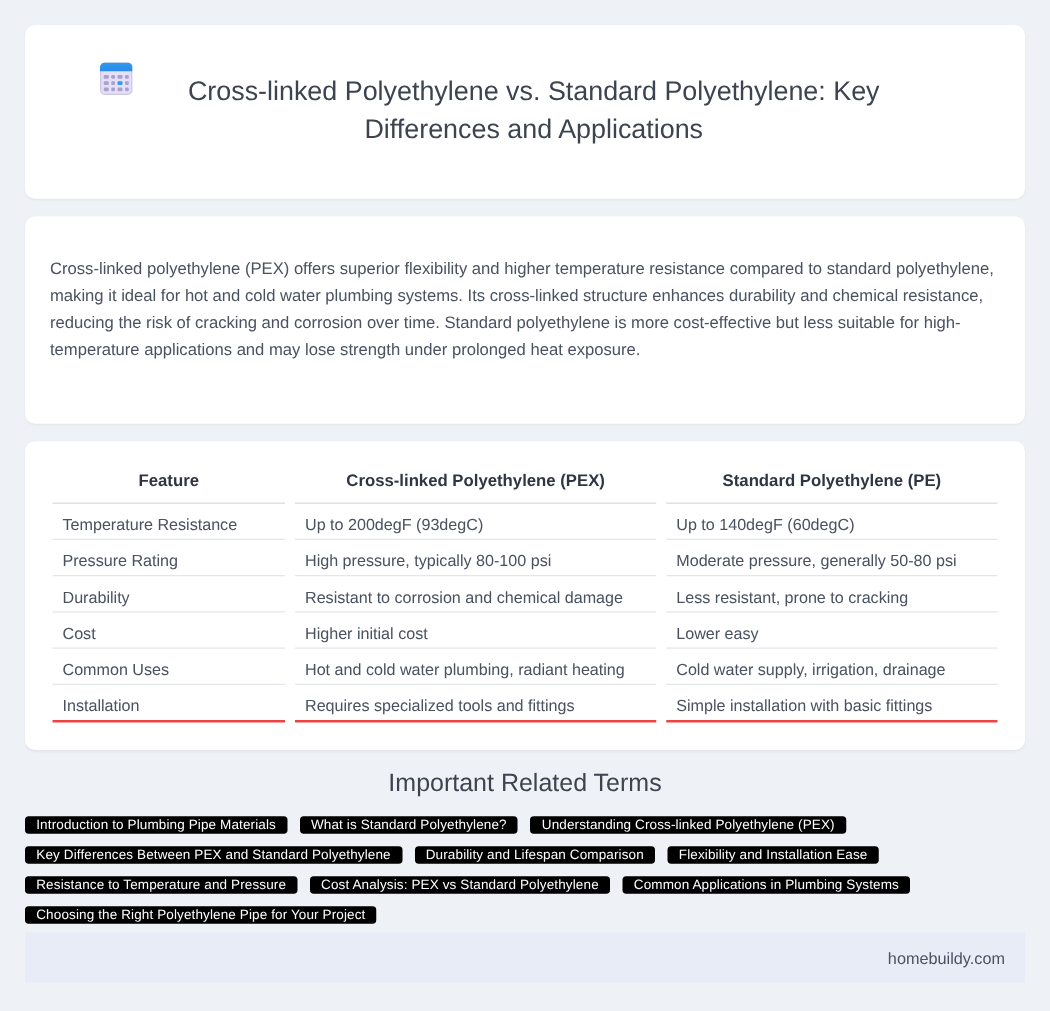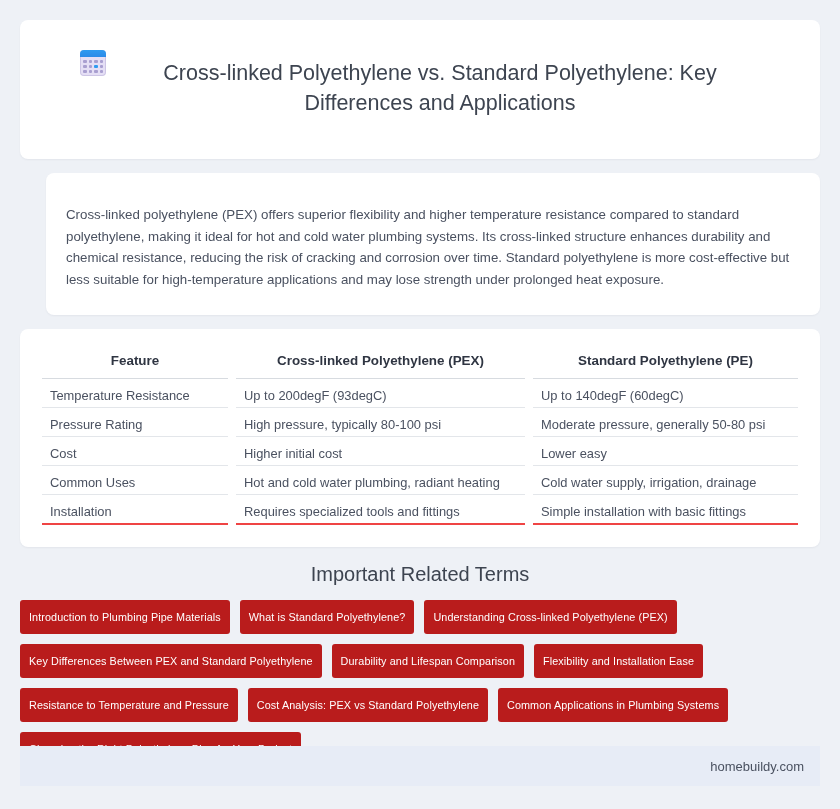--- a/index.html
+++ b/index.html
@@ -31,21 +31,21 @@
 
   
   .header-card {
     padding: 24px 60px 26px 60px;
     margin-bottom: 14px;
   }
   .header-row {
     display: flex;
     align-items: flex-start;
     justify-content: flex-start;
-    gap: 14px;
+    gap: 1px;
   }
   .cal-icon {
     flex: 0 0 auto;
     width: 26px;
     height: 26px;
     margin-top: 6px;
     position: relative;
     border-radius: 4px;
     background: #e5dff5;
     box-shadow: inset 0 0 0 1px rgba(160,150,200,0.35);
@@ -77,23 +77,22 @@
     font-size: 21.5px;
     line-height: 30px;
     font-weight: 400;
     color: #3d4450;
     text-align: center;
     max-width: 640px;
   }
 
   
   .desc-card {
-    padding: 18px 20px 12px 20px;
+    padding: 18px 20px 36px 20px;
     margin-bottom: 14px;
-    margin-left: 26px;
   }
   .desc-text {
     font-size: 13.3px;
     line-height: 21.5px;
     color: #4a5160;
     text-align: left;
   }
 
   
   .table-card {
@@ -150,23 +149,23 @@
   .tag-rows { display: block; }
   .tag-row {
     display: flex;
     flex-wrap: nowrap;
     gap: 10px;
     margin-bottom: 10px;
   }
   .tag {
     display: inline-flex;
     align-items: center;
-    height: 34px;
+    height: 14px;
     padding: 0 9px;
-    background: #b91c1c;
+    background: #000000;
     color: #ffffff;
     font-size: 10.8px;
     line-height: 1;
     border-radius: 3px;
     white-space: nowrap;
     letter-spacing: 0.1px;
   }
 
   
   .footer-bar {
@@ -237,20 +236,25 @@
           <td>Temperature Resistance</td>
           <td>Up to 200degF (93degC)</td>
           <td>Up to 140degF (60degC)</td>
         </tr>
         <tr>
           <td>Pressure Rating</td>
           <td>High pressure, typically 80-100 psi</td>
           <td>Moderate pressure, generally 50-80 psi</td>
         </tr>
         <tr>
+          <td>Durability</td>
+          <td>Resistant to corrosion and chemical damage</td>
+          <td>Less resistant, prone to cracking</td>
+        </tr>
+        <tr>
           <td>Cost</td>
           <td>Higher initial cost</td>
           <td>Lower easy</td>
         </tr>
         <tr>
           <td>Common Uses</td>
           <td>Hot and cold water plumbing, radiant heating</td>
           <td>Cold water supply, irrigation, drainage</td>
         </tr>
         <tr>

